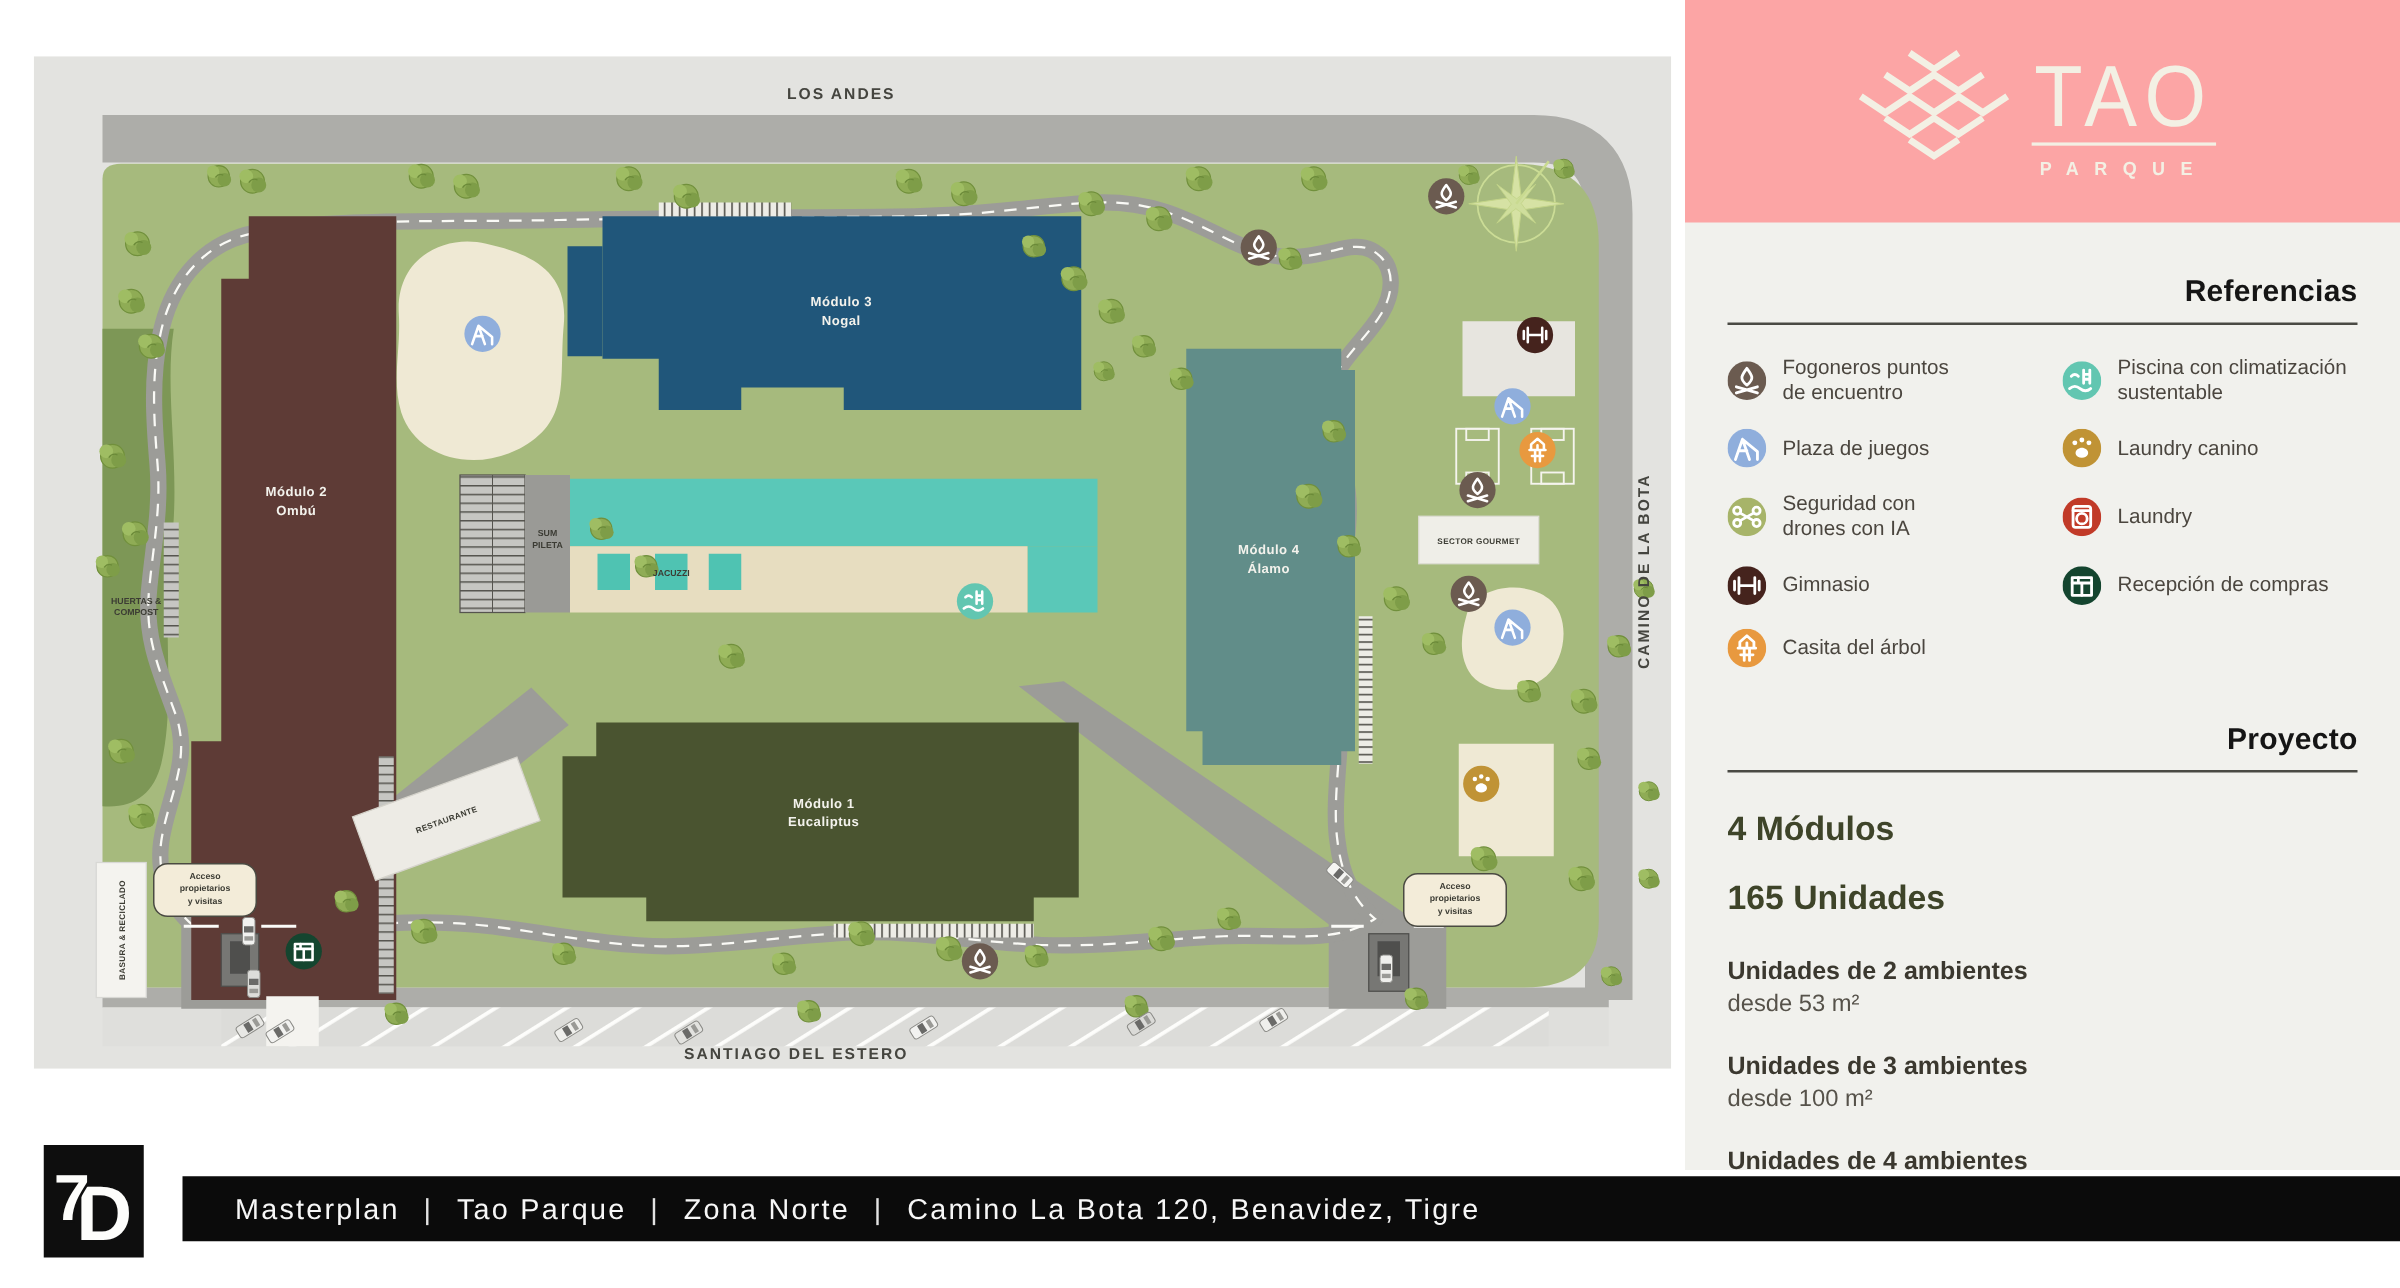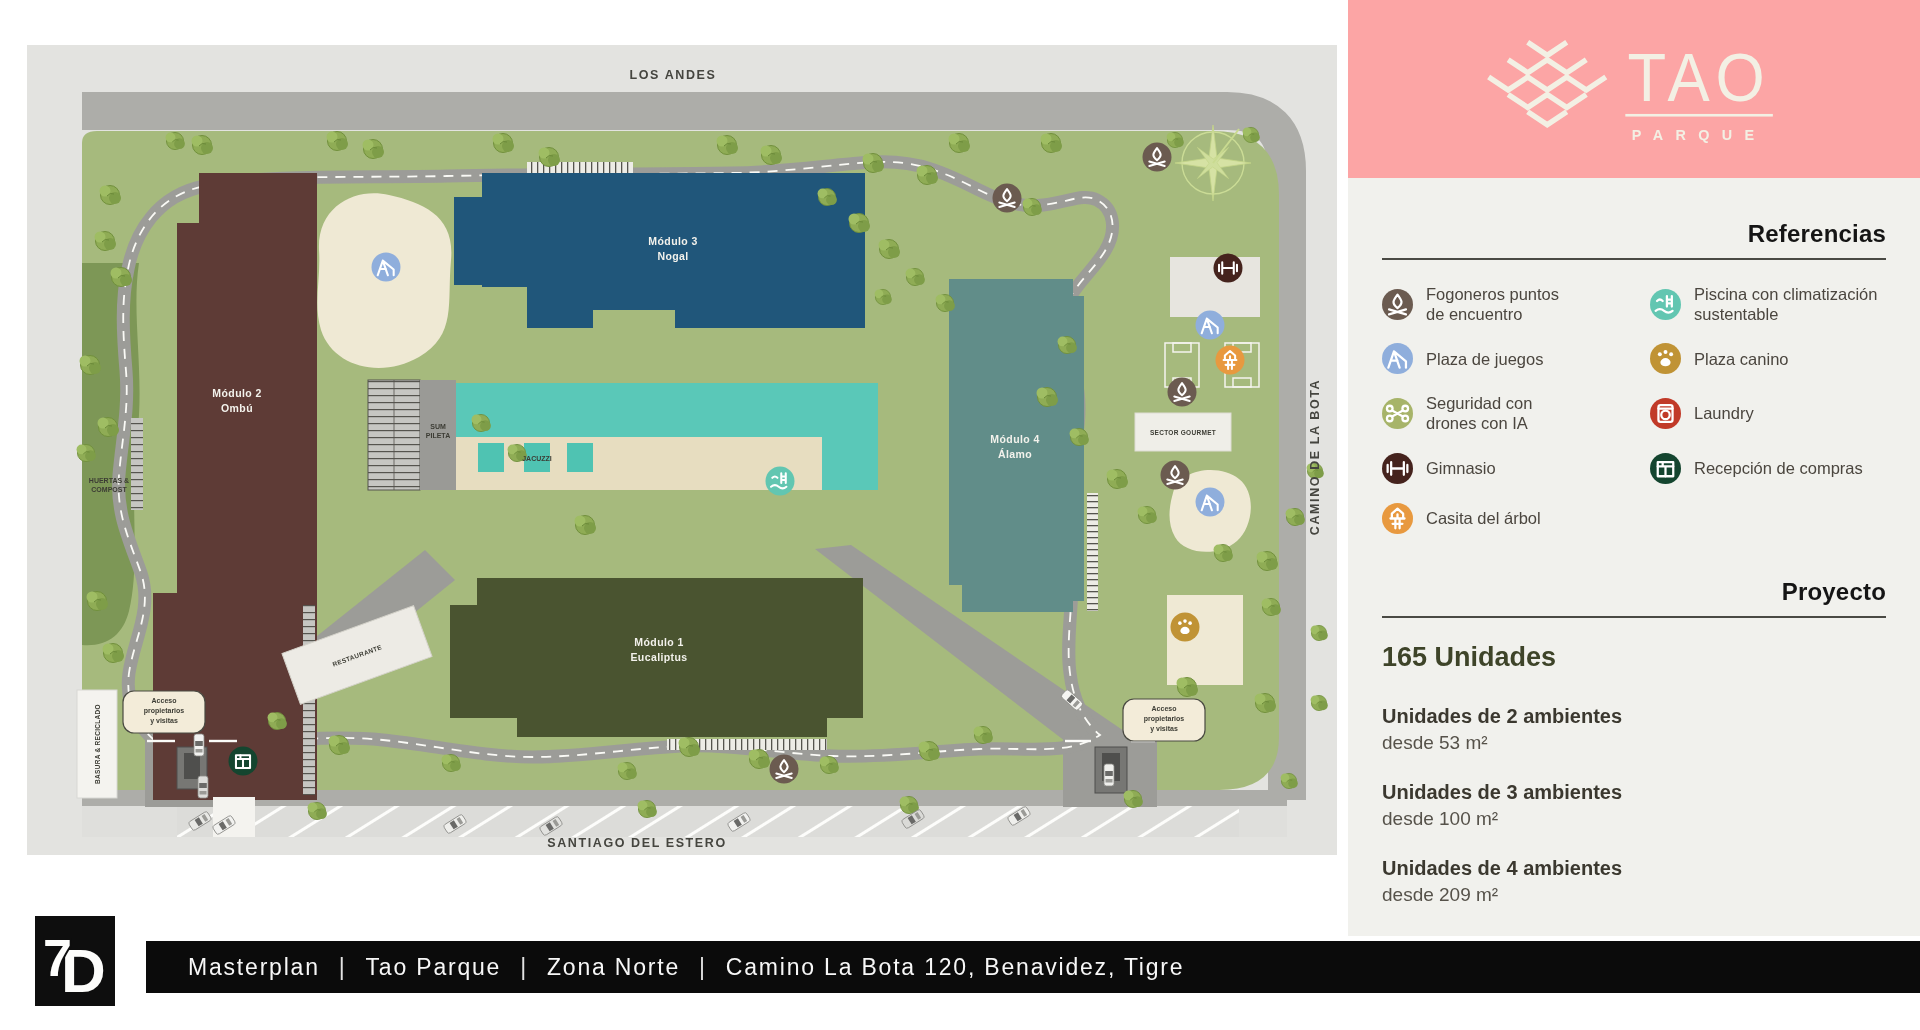--- a/index.html
+++ b/index.html
@@ -739,21 +739,21 @@
             <div class="legend-item">
      <svg viewBox="-11 -11 22 22" width="31" height="31">
        <circle r="11" fill="#C09335"></circle>
                 <g class="gl">
                   <circle cx="-4" cy="-3" r="1.4" fill="#fff" stroke="none"></circle>
                   <circle cx="0" cy="-4.6" r="1.4" fill="#fff" stroke="none"></circle>
                   <circle cx="4" cy="-3" r="1.4" fill="#fff" stroke="none"></circle>
                   <path d="M0,5.5 C-3.6,5.5 -4.6,2.4 -2.5,0.7 C-1,-0.6 1,-0.6 2.5,0.7 C4.6,2.4 3.6,5.5 0,5.5 Z" fill="#fff" stroke="none"></path>
                 </g>
      </svg>
-     <span class="llabel">Plaza canino</span>
+     <span class="llabel">Laundry canino</span>
    </div>
             <div class="legend-item">
      <svg viewBox="-11 -11 22 22" width="31" height="31">
        <circle r="11" fill="#A7B469"></circle>
                 <g class="gl">
                   <path d="M-3.5,-2 L3.5,2 M3.5,-2 L-3.5,2"></path>
                   <circle cx="-5.5" cy="-3.5" r="2"></circle>
                   <circle cx="5.5" cy="-3.5" r="2"></circle>
                   <circle cx="-5.5" cy="3.5" r="2"></circle>
                   <circle cx="5.5" cy="3.5" r="2"></circle>
@@ -800,20 +800,21 @@
                 </g>
      </svg>
      <span class="llabel">Casita del árbol</span>
    </div>
           </div>
       </section>
 
       <section class="proyecto">
         <h2 class="sec-title">Proyecto</h2>
         <hr class="sec-rule">
+        <p class="stat stat-1">4 Módulos</p>
         <p class="stat stat-2">165 Unidades</p>
         <div class="units">
           <div class="unit">
             <p class="unit-title">Unidades de 2 ambientes</p>
             <p class="unit-sub">desde 53 m²</p>
           </div>
           <div class="unit">
             <p class="unit-title">Unidades de 3 ambientes</p>
             <p class="unit-sub">desde 100 m²</p>
           </div>

